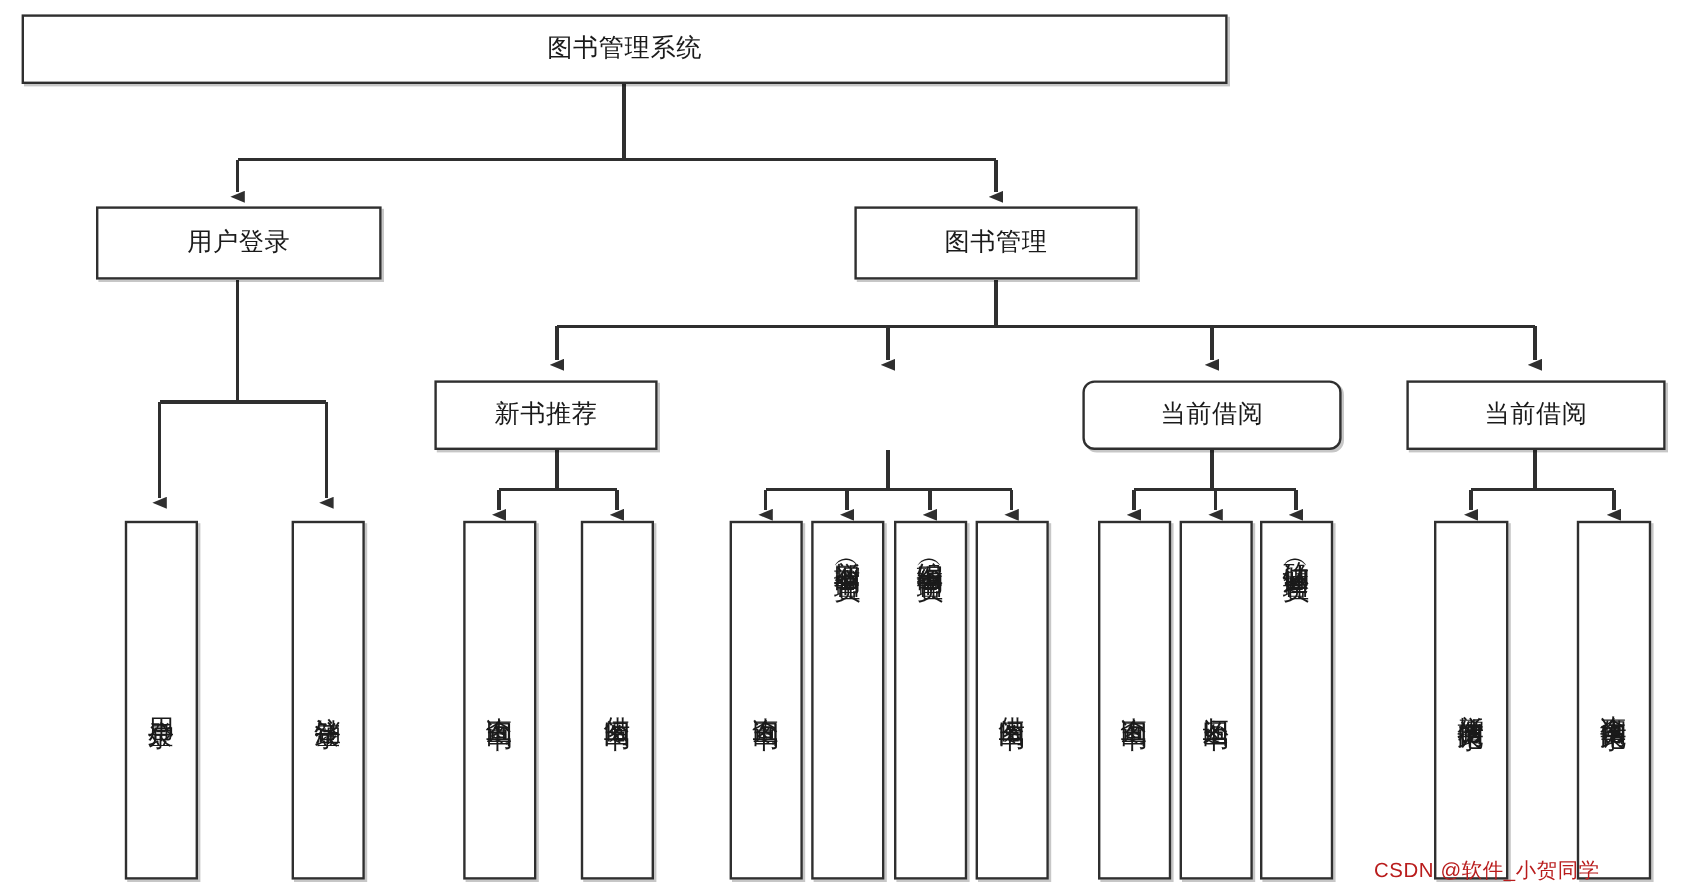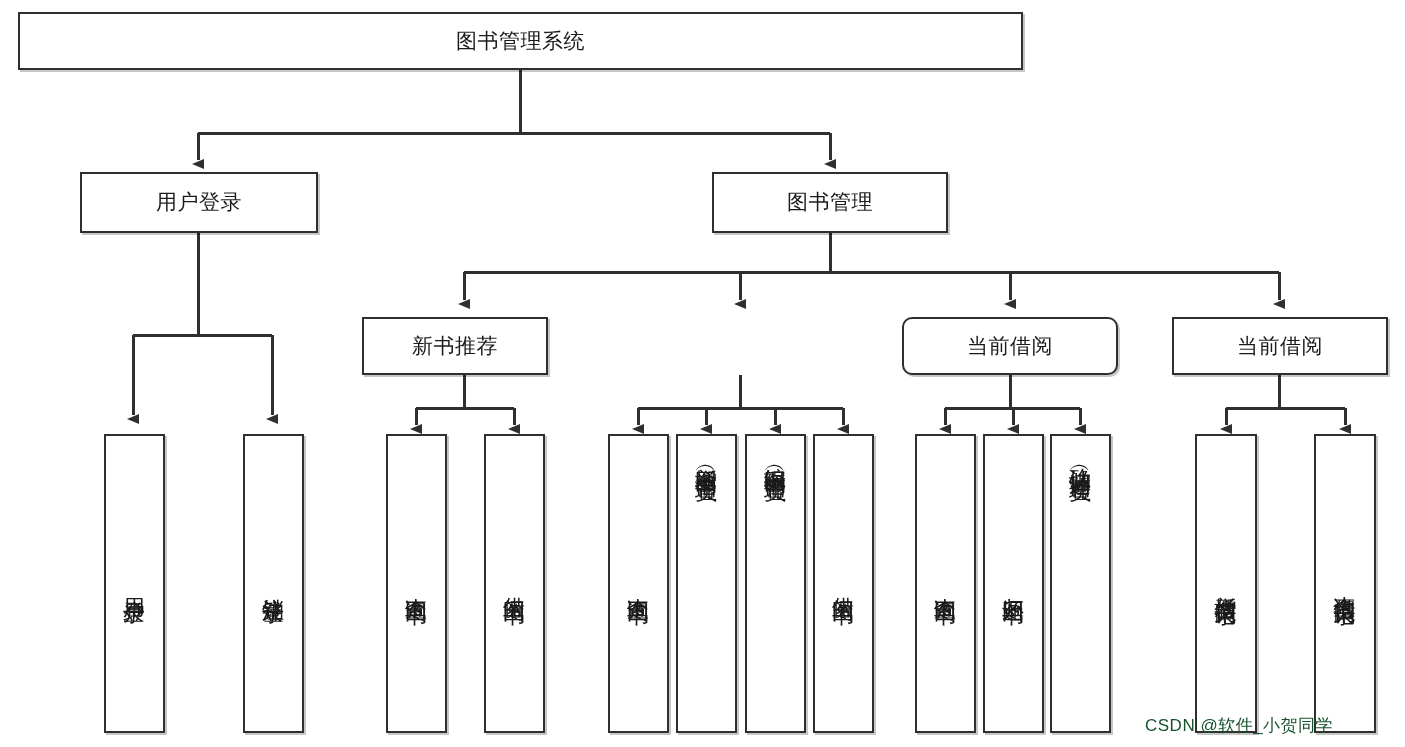--- a/index.html
+++ b/index.html
@@ -59,21 +59,21 @@
   }
   .node.vertical.mid {
     align-items: center;
     padding-top: 0;
   }
   #watermark {
     position: absolute;
     left: 1145px;
     top: 714px;
     font-size: 17px;
-    color: #14532d;
+    color: #b91c1c;
     letter-spacing: 0.5px;
     z-index: 5;
     white-space: nowrap;
   }
 </style>
 </head>
 <body>
 
 <div id="canvas">
 

